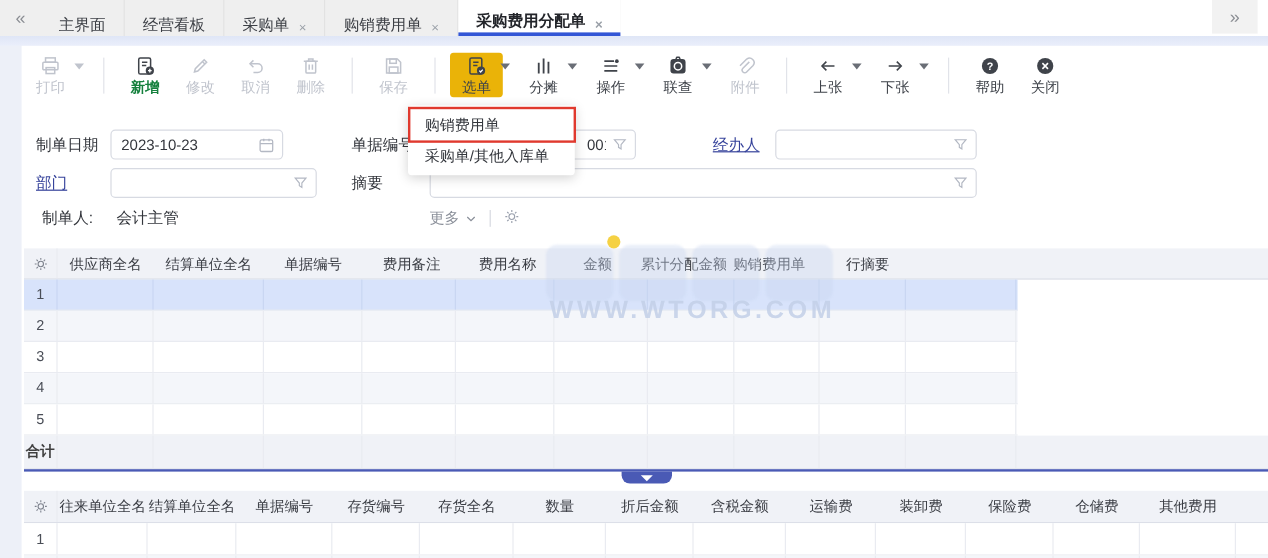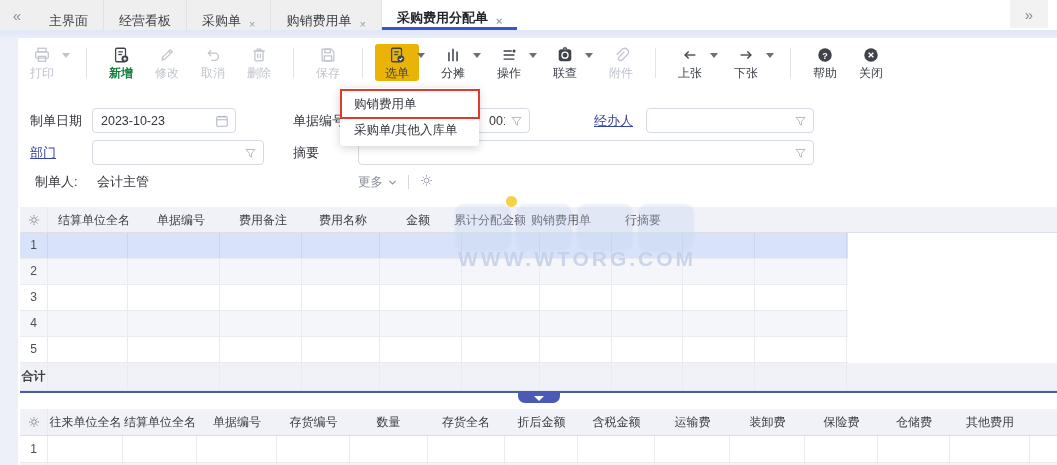--- a/index.html
+++ b/index.html
@@ -321,20 +321,21 @@
 </div>
 
 <div class="abs" style="left:20px;top:207px;width:1037px">
   <div class="thead">
     <div class="th c0 td gearcell">
         <svg width="14" height="14" viewBox="0 0 20 20" fill="none" stroke="#7d828d" stroke-width="1.3">
           <circle cx="10" cy="10" r="3.2"></circle>
           <path d="M10 2.8 v2.2 M10 15 v2.2 M2.8 10 h2.2 M15 10 h2.2 M4.9 4.9 l1.6 1.6 M13.5 13.5 l1.6 1.6 M15.1 4.9 l-1.6 1.6 M6.5 13.5 l-1.6 1.6"></path>
         </svg>
       </div>
+    <div class="th c1">供应商全名</div>
     <div class="th c2">结算单位全名</div>
     <div class="th c3">单据编号</div>
     <div class="th c5">费用备注</div>
     <div class="th c4">费用名称</div>
     <div class="th c7">金额</div>
     <div class="th c8">累计分配金额</div>
     <div class="th c9">购销费用单</div>
     <div class="th c10">行摘要</div>
     <div class="fill"></div>
   </div>
@@ -429,22 +430,22 @@
     <div class="th d0 td gearcell">
         <svg width="14" height="14" viewBox="0 0 20 20" fill="none" stroke="#7d828d" stroke-width="1.3">
           <circle cx="10" cy="10" r="3.2"></circle>
           <path d="M10 2.8 v2.2 M10 15 v2.2 M2.8 10 h2.2 M15 10 h2.2 M4.9 4.9 l1.6 1.6 M13.5 13.5 l1.6 1.6 M15.1 4.9 l-1.6 1.6 M6.5 13.5 l-1.6 1.6"></path>
         </svg>
       </div>
     <div class="th d1">往来单位全名</div>
     <div class="th d2">结算单位全名</div>
     <div class="th d3">单据编号</div>
     <div class="th d4">存货编号</div>
+    <div class="th d5">存货全名</div>
     <div class="th d6">数量</div>
-    <div class="th d5">存货全名</div>
     <div class="th d7">折后金额</div>
     <div class="th d8">含税金额</div>
     <div class="th d9">运输费</div>
     <div class="th d10">装卸费</div>
     <div class="th d11">保险费</div>
     <div class="th d12">仓储费</div>
     <div class="th d13">其他费用</div>
     <div class="fill"></div>
   </div>
   <div class="trow" style="height:27px">

